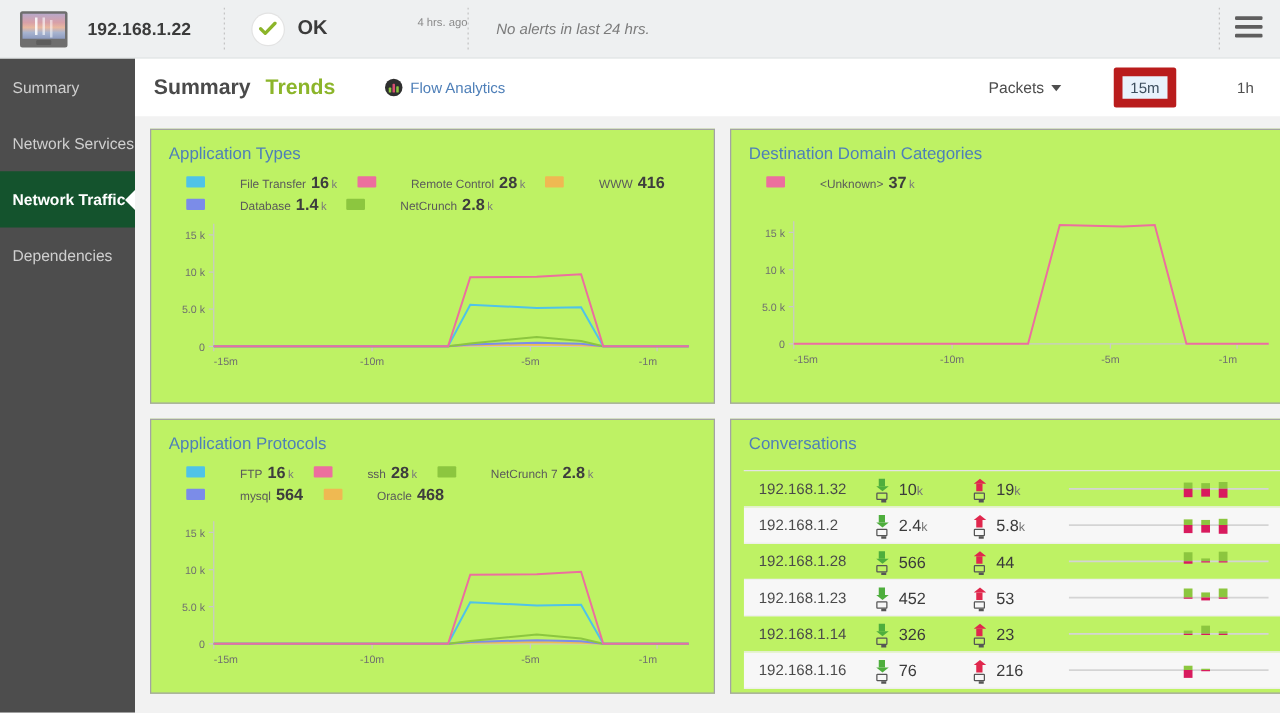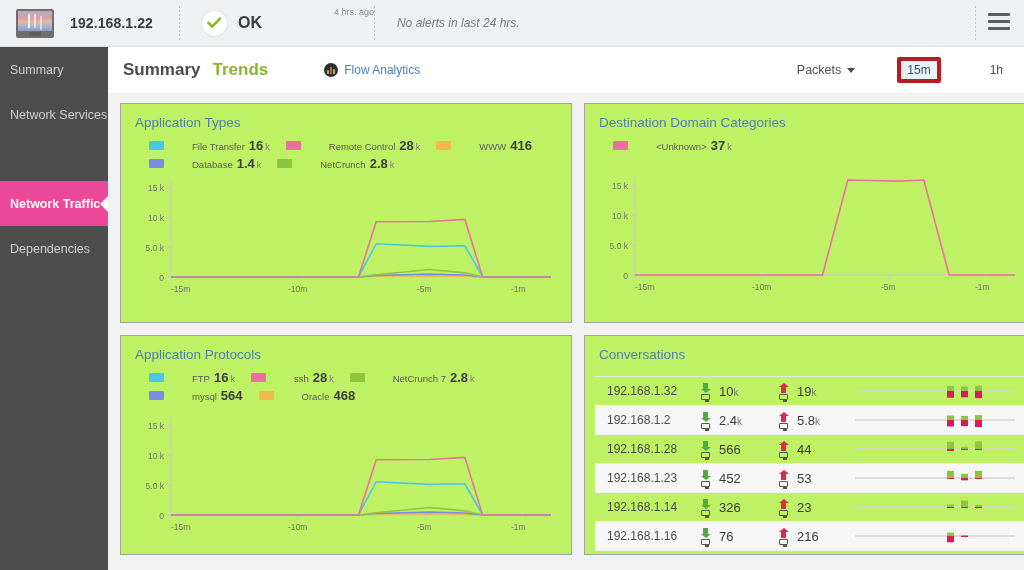--- a/index.html
+++ b/index.html
@@ -46,21 +46,21 @@
     width: 25px; height: 25px; border-radius: 50%; background: #fff;
     display: flex; align-items: center; justify-content: center;
     box-shadow: 0 0 0 1px #e3e3e3;
   }
   .check-circle svg { display: block; }
   .status-text {
     margin-left: 11px; font-size: 16px; font-weight: bold; color: #3b3b3b; text-align: right;
   }
   .ago-wrap { margin-left: 52px; position: relative; width: 60px; height: 34px; }
   .ago-text {
-    position: absolute; top: 1px; right: 0; font-size: 9px; color: #8a8a8a;
+    position: absolute; top: 7px; right: 0; font-size: 9px; color: #8a8a8a;
   }
   .alerts-text {
     margin-left: 22px; font-size: 12px; color: #7b7b7b; font-style: italic;
   }
   .hamburger {
     position: absolute; right: 14px; top: 13px; width: 22px; cursor: pointer;
   }
   .hamburger span {
     display: block; height: 3px; background: #5e5e5e; border-radius: 1px; margin-bottom: 4px;
   }
@@ -69,21 +69,21 @@
   
   .sidebar {
     position: absolute; left: 0; top: 47px; width: 108px; height: 523px;
     background: #4d4d4d;
   }
   .side-item {
     height: 45px; display: flex; align-items: center; padding-left: 10px;
     font-size: 12.5px; color: #cfcfcf; cursor: pointer; position: relative;
   }
   .side-item.active {
-    background: #ec4899; color: #ffffff; font-weight: bold; margin-top: 44px;
+    background: #14532d; color: #ffffff; font-weight: bold;
   }
   .side-item.active::after {
     content: ''; position: absolute; right: -1px; top: 50%;
     transform: translateY(-50%);
     border-top: 9px solid transparent; border-bottom: 9px solid transparent;
     border-right: 9px solid #ffffff;
   }
 
   
   .content {
@@ -94,21 +94,21 @@
     height: 46px; display: flex; align-items: center; padding: 0 14px 0 15px;
     background: #ffffff;
   }
   .tab-summary {
     font-size: 17px; font-weight: bold; color: #4a4a4a; cursor: pointer;
   }
   .tab-trends {
     font-size: 17px; font-weight: bold; color: #8cb52a; margin-left: 12px; cursor: pointer;
   }
   .flow-link {
-    display: flex; align-items: center; margin-left: 28px; cursor: pointer; padding-left: 28px;
+    display: flex; align-items: center; margin-left: 12px; cursor: pointer; padding-left: 28px;
   }
   .flow-icon {
     width: 14px; height: 14px; border-radius: 50%; background: #2f2f2f;
     display: flex; align-items: flex-end; justify-content: center; gap: 1px;
     padding-bottom: 3px;
   }
   .flow-icon i { display: block; width: 2px; border-radius: .5px; }
   .flow-icon i:nth-child(1) { height: 4px; background: #8cc63f; }
   .flow-icon i:nth-child(2) { height: 7px; background: #d94f70; }
   .flow-icon i:nth-child(3) { height: 5px; background: #8cc63f; }
@@ -119,21 +119,21 @@
   }
   .caret {
     margin-left: 6px; width: 0; height: 0;
     border-left: 4px solid transparent; border-right: 4px solid transparent;
     border-top: 5px solid #4e4e4e;
   }
   .range-btn {
     font-size: 12px; color: #4e4e4e; padding: 3px 7px; margin-left: 18px; cursor: pointer;
   }
   .range-btn.sel {
-    background: #e8f2fb; border: 4px solid #b91c1c; border-radius: 2px;
+    background: #e8f2fb; border: 7px solid #b91c1c; border-radius: 2px;
     padding: 2px 6px; color: #3d4f5e;
   }
 
   
   .grid {
     display: grid; grid-template-columns: 452px 452px; gap: 12px;
     padding: 10px 0 0 12px;
   }
   .panel {
     background: #bef264; border: 1px solid #a3a3a3; height: 220px; position: relative;

